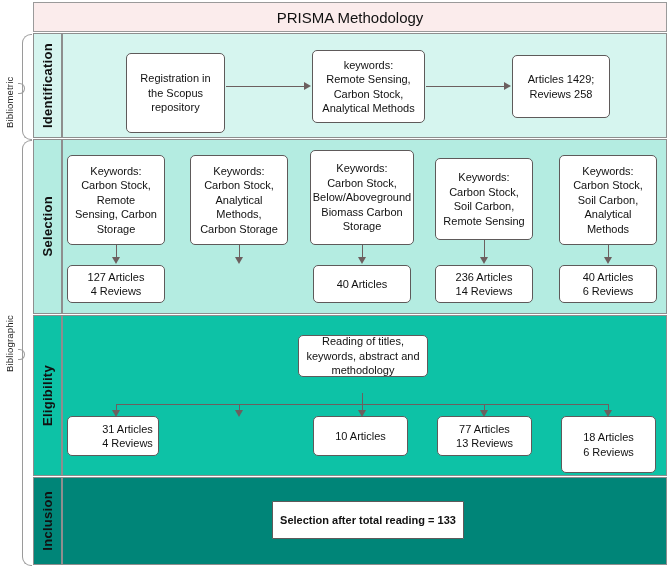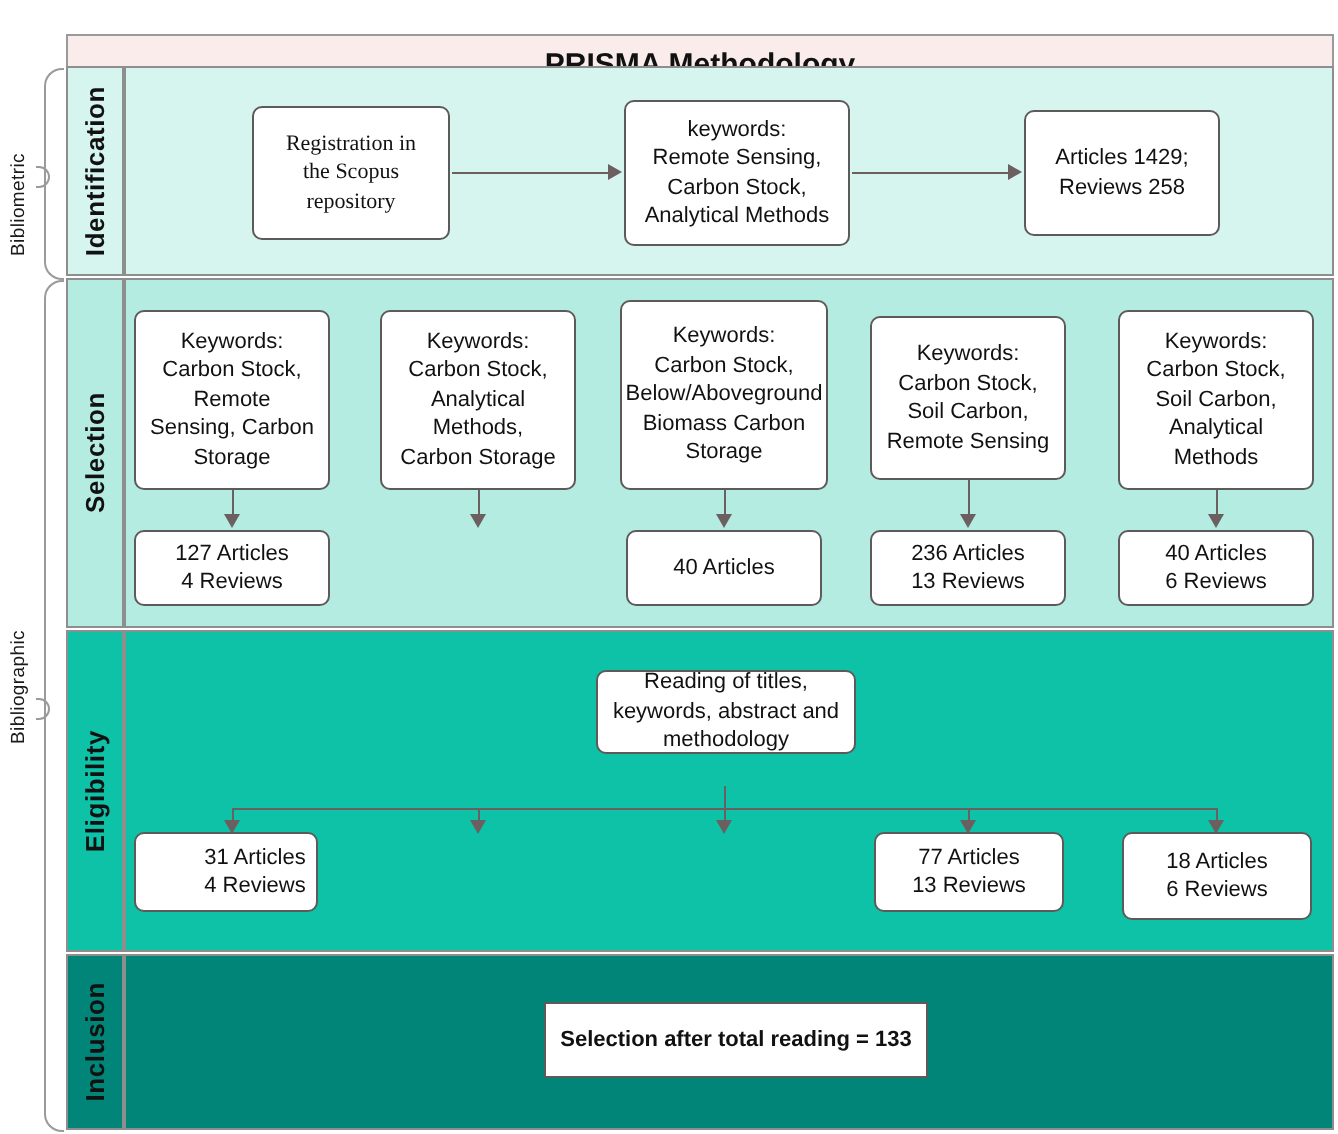--- a/index.html
+++ b/index.html
@@ -36,26 +36,26 @@
     width:6px;height:9px;
     border:1.3px solid #9a9a9a;
     border-left:none;
     border-top-right-radius:7px;
     border-bottom-right-radius:7px;
   }
 
   
   .titlebar{
     position:absolute;
-    left:33px; top:17px; width:634px; height:30px;
+    left:33px; top:2px; width:634px; height:30px;
     background:#fbecec;
     border:1.1px solid #9a9a9a;
     box-sizing:border-box;
     display:flex;align-items:center;justify-content:center;
-    font-size:15px;font-weight:bold;color:#111;
+    font-size:15px;font-weight:normal;color:#111;
   }
 
   
   .band{position:absolute;box-sizing:border-box;border:1.1px solid #8e8e8e;}
   .stagelabel{
     position:absolute;box-sizing:border-box;
     border:1.1px solid #8e8e8e;
     display:flex;align-items:center;justify-content:center;
     font-size:13px;font-weight:bold;color:#111;
   }
@@ -110,21 +110,21 @@
   <div class="grouplabel" style="left:4px;top:298px;height:92px;width:12px;">Bibliographic</div>
   <div class="brace" style="left:22px;top:140px;height:424px;"></div>
 
   <div class="titlebar">PRISMA Methodology</div>
 
   <div class="stagelabel" style="left:33px;top:33px;width:29px;height:105px;background:#d6f5ef;">
     <span>Identification</span>
   </div>
   <div class="band" style="left:62px;top:33px;width:605px;height:105px;background:#d6f5ef;"></div>
 
-  <div class="box" style="left:126px;top:53px;width:99px;height:67px;font-family:Liberation Serif, serif;">Registration in
+  <div class="box" style="left:126px;top:53px;width:99px;height:80px;">Registration in
 the Scopus
 repository</div>
 
   <div class="hline" style="left:226px;top:86px;width:78px;"></div>
   <div class="arrowr" style="left:304px;top:82px;"></div>
 
   <div class="box" style="left:312px;top:50px;width:113px;height:73px;">keywords:
 Remote Sensing,
 Carbon Stock,
 Analytical Methods</div>
@@ -173,21 +173,21 @@
   <div class="arrowd" style="left:358px;top:257px;"></div>
   <div class="vline" style="left:484px;top:240px;height:21px;"></div>
   <div class="arrowd" style="left:480px;top:257px;"></div>
   <div class="vline" style="left:608px;top:245px;height:16px;"></div>
   <div class="arrowd" style="left:604px;top:257px;"></div>
 
   <div class="box" style="left:67px;top:265px;width:98px;height:38px;">127 Articles
 4 Reviews</div>
   <div class="box" style="left:313px;top:265px;width:98px;height:38px;">40 Articles</div>
   <div class="box" style="left:435px;top:265px;width:98px;height:38px;">236 Articles
-13 Reviews</div>
+14 Reviews</div>
   <div class="box" style="left:559px;top:265px;width:98px;height:38px;">40 Articles
 6 Reviews</div>
 
   <div class="stagelabel" style="left:33px;top:315px;width:29px;height:161px;background:#0dc2a6;">
     <span>Eligibility</span>
   </div>
   <div class="band" style="left:62px;top:315px;width:605px;height:161px;background:#0dc2a6;"></div>
 
   <div class="box" style="left:298px;top:335px;width:130px;height:42px;">Reading of titles,
 keywords, abstract and
@@ -201,23 +201,24 @@
   <div class="arrowd" style="left:235px;top:410px;"></div>
   <div class="vline" style="left:362px;top:404px;height:10px;"></div>
   <div class="arrowd" style="left:358px;top:410px;"></div>
   <div class="vline" style="left:484px;top:404px;height:10px;"></div>
   <div class="arrowd" style="left:480px;top:410px;"></div>
   <div class="vline" style="left:608px;top:404px;height:10px;"></div>
   <div class="arrowd" style="left:604px;top:410px;"></div>
 
   <div class="box" style="left:67px;top:416px;width:92px;height:40px;padding-left:32px;">31 Articles
 4 Reviews</div>
+  <div class="box" style="left:313px;top:416px;width:95px;height:40px;">10 Articles</div>
   <div class="box" style="left:437px;top:416px;width:95px;height:40px;">77 Articles
 13 Reviews</div>
-  <div class="box" style="left:561px;top:416px;width:95px;height:44px;">18 Articles
+  <div class="box" style="left:561px;top:416px;width:95px;height:57px;">18 Articles
 6 Reviews</div>
 
   <div class="stagelabel" style="left:33px;top:477px;width:29px;height:88px;background:#008578;">
     <span>Inclusion</span>
   </div>
   <div class="band" style="left:62px;top:477px;width:605px;height:88px;background:#008578;"></div>
 
   <div class="box sq" style="left:272px;top:501px;width:192px;height:38px;font-weight:bold;">Selection after total reading = 133</div>
 
 </div>

